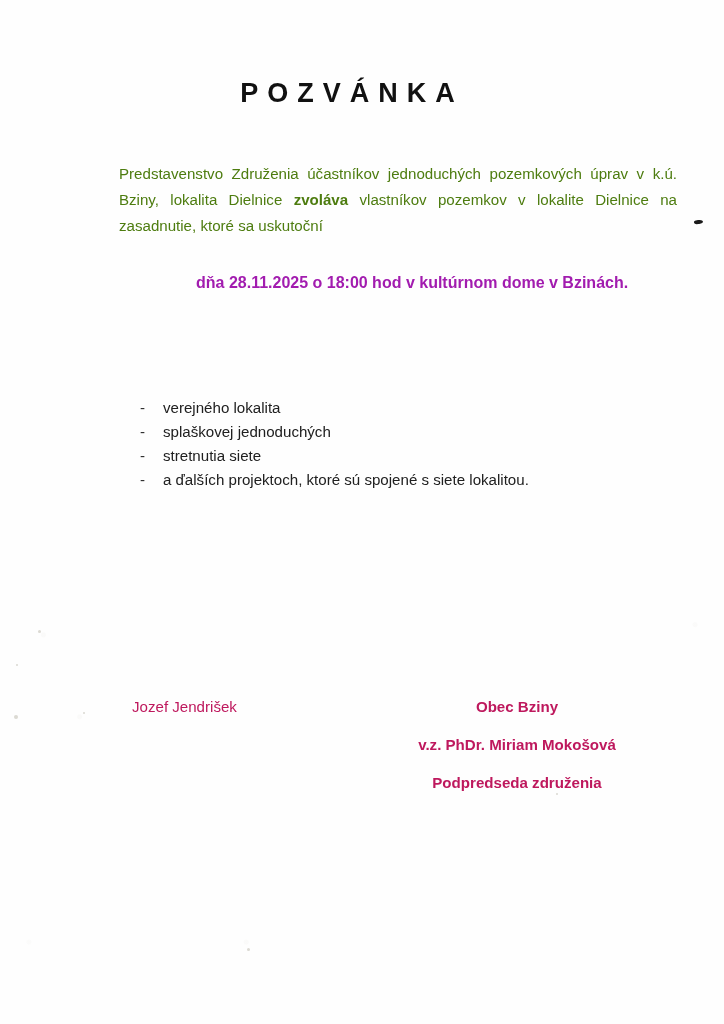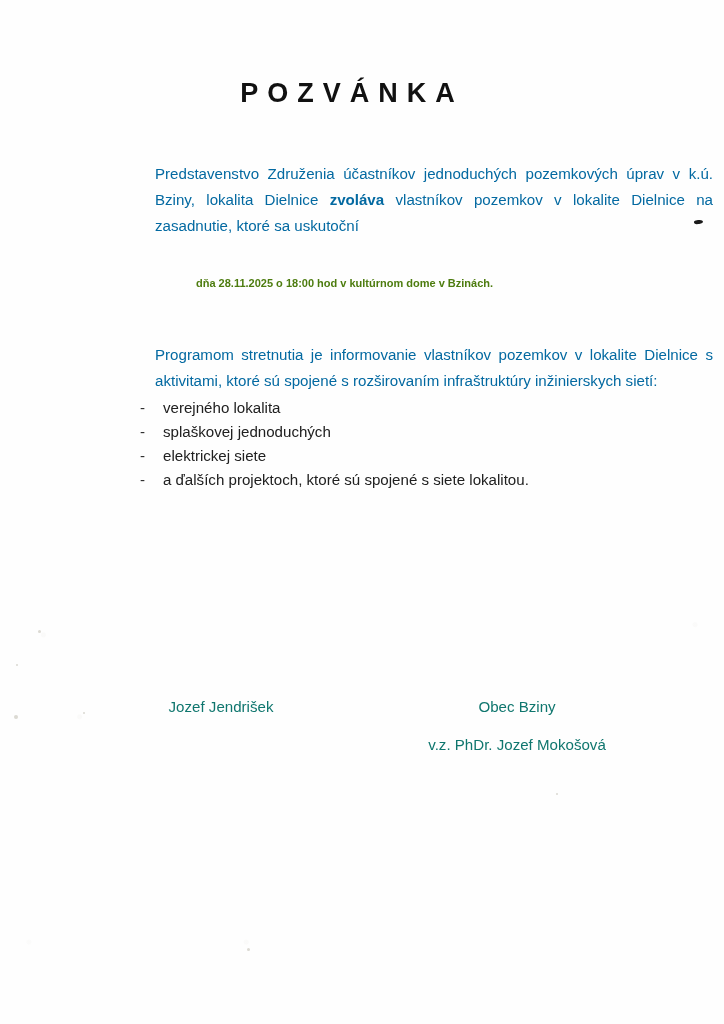--- a/index.html
+++ b/index.html
@@ -52,38 +52,37 @@
     position: absolute;
     left: 119px;
     width: 558px;
   }
 
   .para {
     font-size: 15.1px;
     line-height: 26px;
     text-align: justify;
     text-justify: inter-word;
-    color: #0369a1;
-    margin-left: 36px;
+    color: #4d7c0f;
   }
 
   .para .bold-inline {
     font-weight: bold;
   }
 
   #para-intro { top: 161px; }
 
   #date-line {
     top: 271px;
     left: 196px;
     width: 470px;
-    font-size: 11px;
+    font-size: 16px;
     font-weight: bold;
     line-height: 24px;
-    color: #4d7c0f;
+    color: #a21caf;
     text-align: left;
   }
 
   #para-program { top: 342px; }
 
   #bullet-list {
     top: 396px;
     left: 119px;
     width: 558px;
   }
@@ -121,28 +120,28 @@
   }
 
   .sig-col-left {
     width: 310px;
     padding-left: 119px;
   }
 
   .sig-col-right {
     width: 414px;
     text-align: center;
+    font-weight: bold;
   }
 
   .sig-line {
     font-size: 15.1px;
     line-height: 38px;
-    color: #0f766e;
+    color: #be185d;
     white-space: nowrap;
-    text-align: center;
   }
 
   .sig-col-left .sig-name {
     padding-left: 13px;
   }
 
   .speck-mark {
     position: absolute;
     left: 694px;
     top: 220px;
@@ -164,55 +163,55 @@
 <body>
 
 <div id="page">
 
   <div class="doc-title">POZVÁNKA</div>
 
   <div class="body-block para" id="para-intro"><span>Predstavenstvo Združenia účastníkov jednoduchých pozemkových úprav v k.ú. Bziny, lokalita Dielnice </span><span class="bold-inline">zvoláva</span><span> vlastníkov pozemkov v lokalite Dielnice na zasadnutie, ktoré sa uskutoční</span></div>
 
   <div class="body-block" id="date-line">dňa 28.11.2025 o 18:00 hod v kultúrnom dome v Bzinách.</div>
 
-  <div class="body-block para" id="para-program">Programom stretnutia je informovanie vlastníkov pozemkov v lokalite Dielnice s aktivitami, ktoré sú spojené s rozširovaním infraštruktúry inžinierskych sietí:</div>
 
   <div class="body-block" id="bullet-list">
 
     <div class="bullet-row">
       <span class="bullet-marker">-</span>
       <span class="bullet-text">verejného lokalita</span>
     </div>
 
     <div class="bullet-row">
       <span class="bullet-marker">-</span>
       <span class="bullet-text">splaškovej jednoduchých</span>
     </div>
 
     <div class="bullet-row">
       <span class="bullet-marker">-</span>
-      <span class="bullet-text">elektrickej siete</span>
+      <span class="bullet-text">stretnutia siete</span>
     </div>
 
     <div class="bullet-row">
       <span class="bullet-marker">-</span>
       <span class="bullet-text">a ďalších projektoch, ktoré sú spojené s siete lokalitou.</span>
     </div>
 
   </div>
 
   <div id="signatures">
 
     <div class="sig-col sig-col-left">
       <div class="sig-line sig-name">Jozef Jendrišek</div>
     </div>
 
     <div class="sig-col sig-col-right">
       <div class="sig-line">Obec Bziny</div>
-      <div class="sig-line">v.z. PhDr. Jozef Mokošová</div>
+      <div class="sig-line">v.z. PhDr. Miriam Mokošová</div>
+      <div class="sig-line">Podpredseda združenia</div>
     </div>
 
   </div>
 
   <div class="speck-mark"></div>
   <div class="speck-tiny" style="left:38px; top:630px; width:3px; height:3px;"></div>
   <div class="speck-tiny" style="left:16px; top:664px; width:2px; height:2px;"></div>
   <div class="speck-tiny" style="left:14px; top:715px; width:4px; height:4px;"></div>
   <div class="speck-tiny" style="left:83px; top:712px; width:2px; height:2px;"></div>
   <div class="speck-tiny" style="left:247px; top:948px; width:3px; height:3px;"></div>

